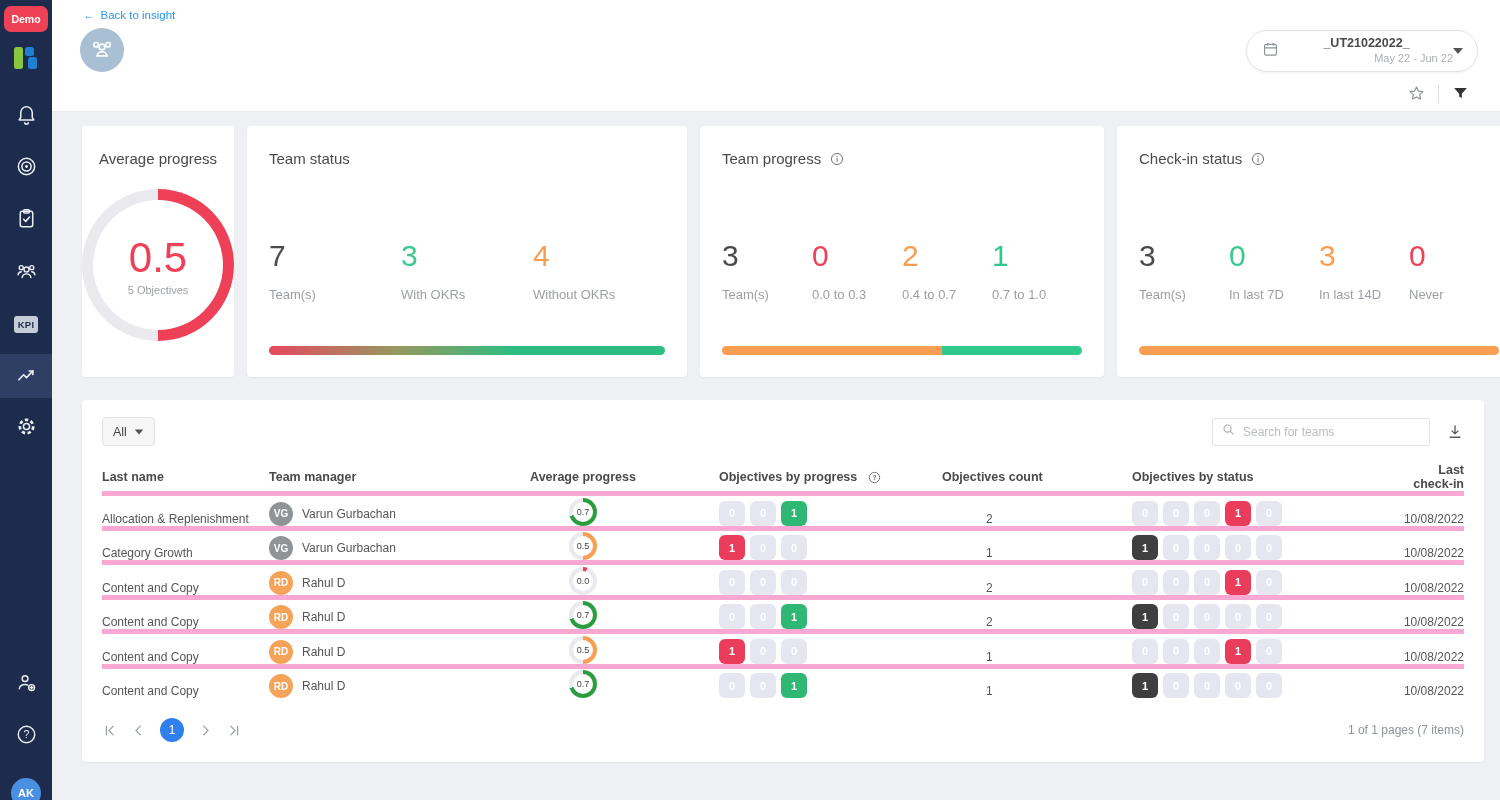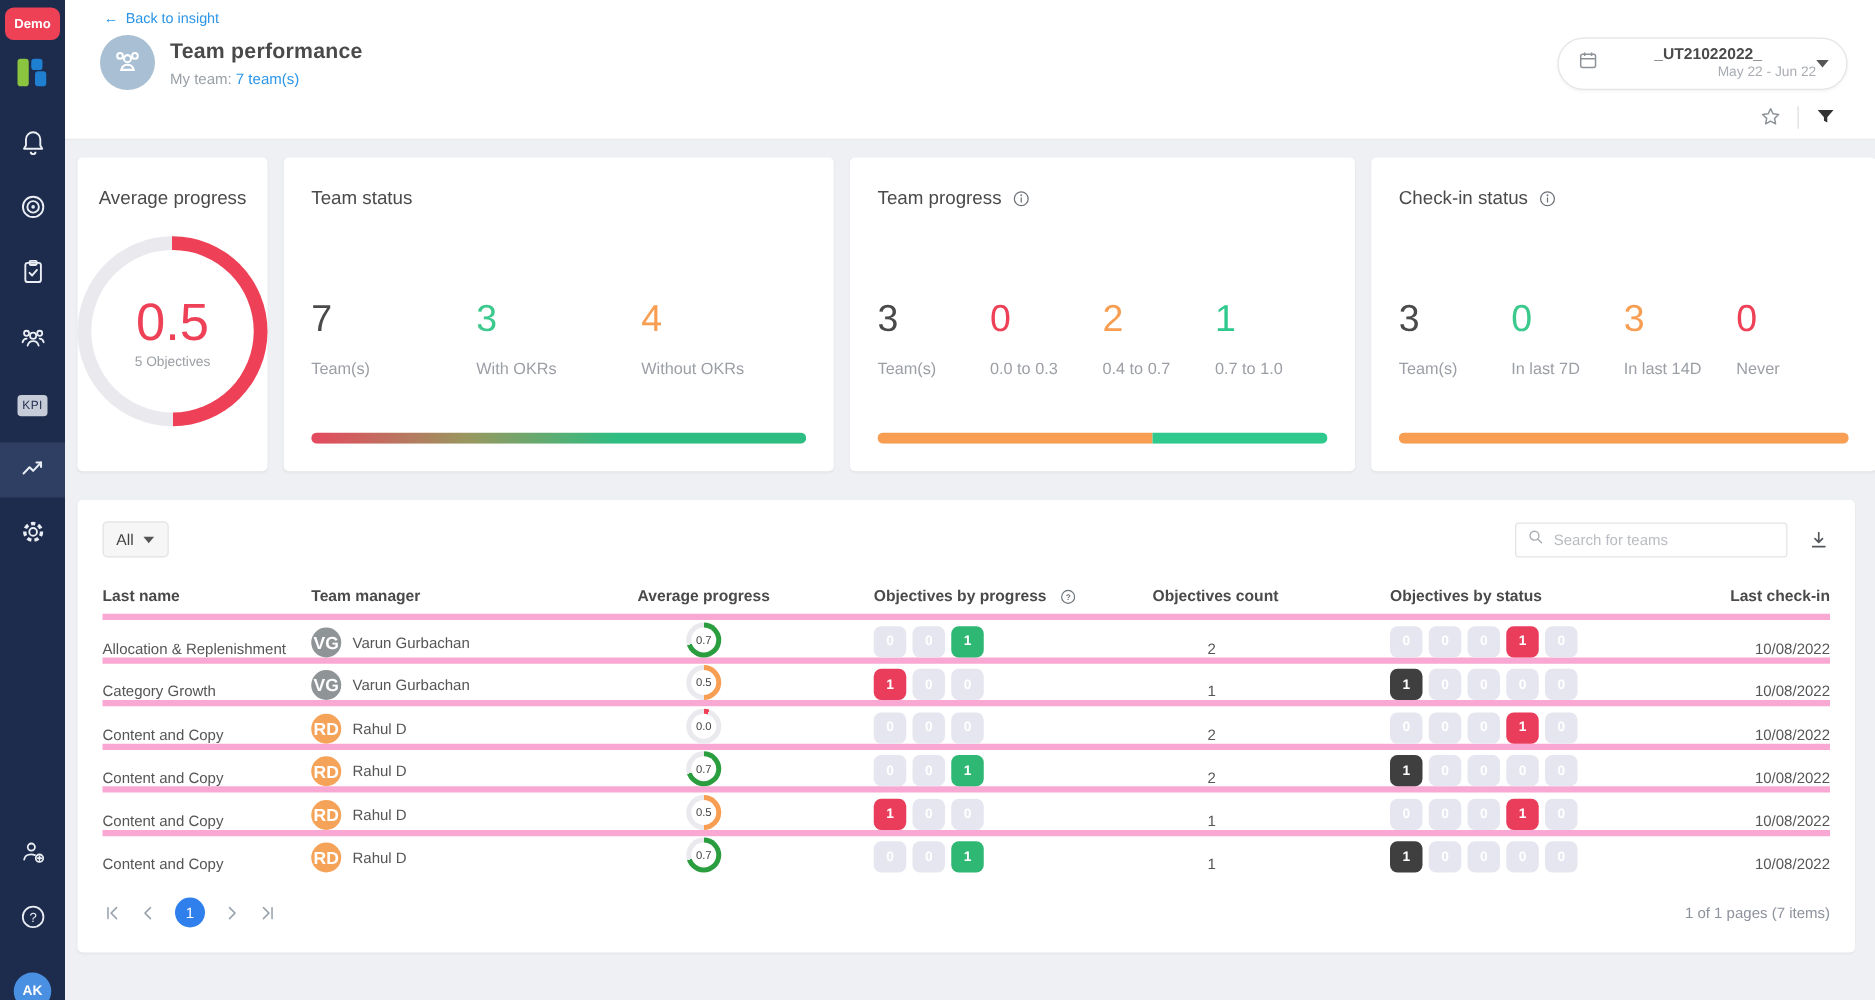--- a/index.html
+++ b/index.html
@@ -9,21 +9,21 @@
   .sidebar { position:fixed; left:0; top:0; width:52px; height:800px; background:#1d2b4c; display:flex; flex-direction:column; align-items:center; z-index:10; }
   .demo-badge { margin:6px 3px 0; width:44px; height:26px; background:#ef4156; color:#fff; font-size:10.5px; font-weight:bold; border-radius:7px; display:flex; align-items:center; justify-content:center; }
   .logo { margin-top:14px; width:24px; height:24px; position:relative; }
   .logo .g { position:absolute; left:0; top:1px; width:9px; height:22px; background:#8bc53f; border-radius:2.5px; }
   .logo .b1 { position:absolute; left:11px; top:1px; width:9px; height:9px; background:#1f7fd1; border-radius:2.5px; }
   .logo .b2 { position:absolute; left:14px; top:11px; width:9px; height:12px; background:#1f7fd1; border-radius:2.5px; }
   .side-icons { display:flex; flex-direction:column; align-items:center; width:100%; margin-top:24px; }
   .side-item { width:52px; height:44px; display:flex; align-items:center; justify-content:center; color:#e9edf4; cursor:pointer; margin-bottom:8px; }
   .side-item svg { width:23px; height:23px; }
   .side-item.active { background:#2e3f63; }
-  .kpi-chip { background:#c7cdd8; color:#1d2b4c; font-size:9.5px; font-weight:normal; padding:3px 4px; border-radius:3px; letter-spacing:.3px; }
+  .kpi-chip { background:#c7cdd8; color:#1d2b4c; font-size:9.5px; font-weight:bold; padding:3px 4px; border-radius:3px; letter-spacing:.3px; }
   .side-bottom { margin-top:auto; display:flex; flex-direction:column; align-items:center; padding-bottom:0; }
   .ak-avatar { width:30px; height:30px; border-radius:50%; background:#4a90e2; color:#fff; font-size:11px; font-weight:bold; display:flex; align-items:center; justify-content:center; margin-top:12px; margin-bottom:-8px; }
 
   
   .main { margin-left:52px; }
   .header { background:#fff; height:112px; position:relative; border-bottom:1px solid #e9e9e9; }
   .back-link { position:absolute; left:31px; top:9px; color:#2b95e8; font-size:11.5px; display:flex; align-items:center; gap:6px; cursor:pointer; }
   .title-row { position:absolute; left:28px; top:28px; display:flex; align-items:center; }
   .team-avatar { width:44px; height:44px; border-radius:50%; background:#a9bfd3; color:#fff; display:flex; align-items:center; justify-content:center; }
   .team-avatar svg { width:26px; height:26px; }
@@ -37,21 +37,21 @@
   .period-name { font-size:12.5px; font-weight:bold; color:#4a4a4a; }
   .period-range { font-size:11px; color:#a9adb3;text-align:right; }
   .caret-down { width:0; height:0; border-left:5px solid transparent; border-right:5px solid transparent; border-top:6px solid #555; }
   .header-actions { position:absolute; right:30px; top:84px; display:flex; align-items:center; gap:12px; }
   .header-actions .divider { width:1px; height:18px; background:#ddd; }
   .icon-btn { color:#8d9298; cursor:pointer; display:flex; }
   .icon-btn.dark { color:#333; }
   .icon-btn svg { width:19px; height:19px; }
 
   
-  .content { padding:14px 16px 0 10px;border-radius:19px; }
+  .content { padding:14px 16px 0 30px;border-radius:19px; }
   .cards { display:flex; gap:13px; }
   .card { background:#fff; border-radius:4px; box-shadow:0 1px 2px rgba(0,0,0,.05); height:251px; position:relative; }
   .card1 { width:200px; text-align:center; padding-top:24px; }
   .cardw { flex:1; padding:24px 22px 22px 22px; }
   .card-title { font-size:15px; color:#4a4a4a; display:flex; align-items:center; gap:8px; }
   .card1 .card-title { justify-content:center; }
   .info-ic { color:#6d7278; display:flex; }
   .info-ic svg { width:16px; height:16px; }
   .donut { width:152px; height:152px; border-radius:50%; margin:22px auto 0; position:relative; display:flex; align-items:center; justify-content:center; }
   .donut::before { content:""; position:absolute; inset:11px; background:#fff; border-radius:50%; }
@@ -88,21 +88,21 @@
   .c2 { width:178px; display:flex; align-items:center; gap:9px; }
   .c3 { width:272px; display:flex; justify-content:center; }
   .c4 { width:223px; display:flex; gap:5px; }
   .c5 { width:190px; }
   .c5.val { padding-left:44px; }
   .c6 { width:268px; display:flex; gap:5px; }
   .c7 { flex:1; text-align:right; }
   .qmark { display:inline-flex; vertical-align:-3px; margin-left:5px; color:#6d7278; }
   .qmark svg { width:15px; height:15px; }
 
-  .mgr-avatar { width:24px; height:24px; border-radius:50%; color:#fff; font-size:14px; font-weight:bold; display:flex; align-items:center; justify-content:center; flex:none; }
+  .mgr-avatar { width:24px; height:24px; border-radius:50%; color:#fff; font-size:10px; font-weight:bold; display:flex; align-items:center; justify-content:center; flex:none; }
   .av-gray { background:#8f9496; }
   .av-orange { background:#f6a35a; }
 
   .mini { width:28px; height:28px; border-radius:50%; position:relative; display:flex; align-items:center; justify-content:center; }
   .mini::before { content:""; position:absolute; inset:4px; background:#fff; border-radius:50%; }
   .mini span { position:relative; font-size:9px; color:#444; }
 
   .badge { width:26px; height:25px; border-radius:6px; display:flex; align-items:center; justify-content:center; font-size:11px; color:#fff; font-weight:bold; }
   .badge.gray { background:#e6e6f0; }
   .badge.red { background:#ea3d5c; }
@@ -197,27 +197,20 @@
       <span>Back to insight</span>
     </div>
     <div class="title-row">
       <div class="team-avatar">
         <span><svg viewBox="0 0 24 24" width="26" height="26" fill="none" stroke="currentColor" stroke-width="1.5" stroke-linecap="round">
               <circle cx="6.5" cy="9" r="2.1"></circle>
               <circle cx="17.5" cy="9" r="2.1"></circle>
               <circle cx="12" cy="11" r="2.6"></circle>
               <path d="M7.4 19.3c.5-2.3 2.3-3.8 4.6-3.8s4.1 1.5 4.6 3.8z"></path>
             </svg></span>
-      </div>
-      <div class="title-block">
-        <div class="page-title">Team performance</div>
-        <div class="page-sub">
-          <span>My team:</span>
-          <span class="link">7 team(s)</span>
-        </div>
       </div>
     </div>
     <div class="period-pill">
       <span class="cal"><svg viewBox="0 0 24 24" width="19" height="19" fill="none" stroke="currentColor" stroke-width="1.5">
             <rect x="4.5" y="5.5" width="15" height="13.5" rx="2"></rect>
             <path d="M4.5 10h15M8.5 3.8v3.4M15.5 3.8v3.4"></path>
           </svg></span>
       <div class="period-texts">
         <div class="period-name">_UT21022022_</div>
         <div class="period-range">May 22 - Jun 22</div>

